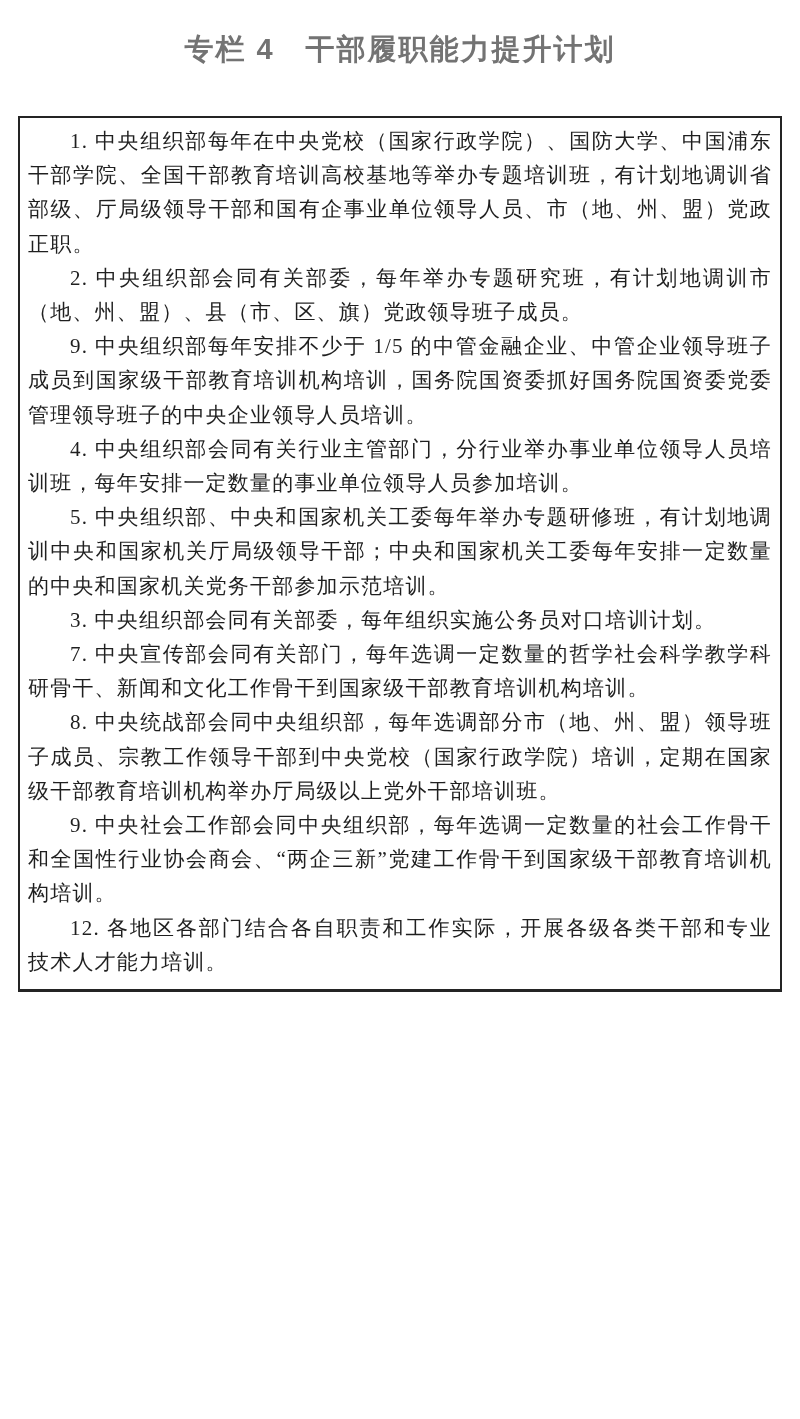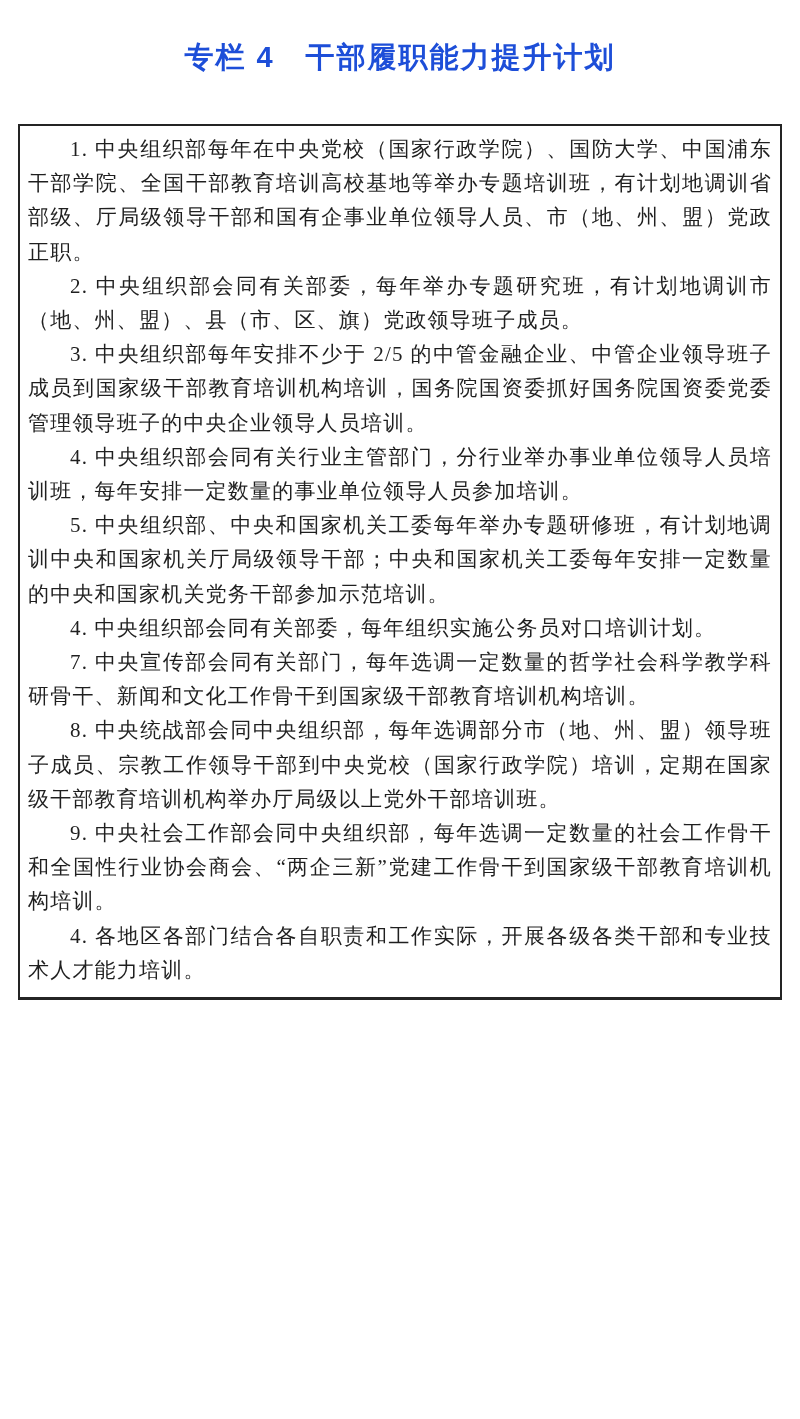--- a/index.html
+++ b/index.html
@@ -14,28 +14,28 @@
     color: #1f1f1f;
     overflow: hidden;
   }
   .page {
     width: 800px;
     height: 1419px;
     background: #ffffff;
     box-sizing: border-box;
   }
   .doc-title {
-    margin: 12px;
+    margin: 4px;
     padding-top: 26px;
     text-align: center;
     font-family: "Liberation Sans", "DejaVu Sans", sans-serif;
     font-weight: 700;
     font-size: 29px;
     letter-spacing: 2px;
-    color: #1d4ed8;
+    color: #737373;
   }
   .content-box {
     margin: 46px 18px 0 18px;
     border: 2px solid #242424;
     border-bottom-width: 3px;
     padding: 6px 8px 10px 8px;
     box-sizing: border-box;
     background: #ffffff;
   }
   .content-box p {
@@ -51,22 +51,22 @@
 </style>
 </head>
 <body>
 
 <div class="page">
   <h1 class="doc-title">专栏 4　干部履职能力提升计划</h1>
 
   <div class="content-box">
     <p>1. 中央组织部每年在中央党校（国家行政学院）、国防大学、中国浦东干部学院、全国干部教育培训高校基地等举办专题培训班，有计划地调训省部级、厅局级领导干部和国有企事业单位领导人员、市（地、州、盟）党政正职。</p>
     <p>2. 中央组织部会同有关部委，每年举办专题研究班，有计划地调训市（地、州、盟）、县（市、区、旗）党政领导班子成员。</p>
-    <p>3. 中央组织部每年安排不少于 2/5 的中管金融企业、中管企业领导班子成员到国家级干部教育培训机构培训，国务院国资委抓好国务院国资委党委管理领导班子的中央企业领导人员培训。</p>
+    <p>9. 中央组织部每年安排不少于 1/5 的中管金融企业、中管企业领导班子成员到国家级干部教育培训机构培训，国务院国资委抓好国务院国资委党委管理领导班子的中央企业领导人员培训。</p>
     <p>4. 中央组织部会同有关行业主管部门，分行业举办事业单位领导人员培训班，每年安排一定数量的事业单位领导人员参加培训。</p>
     <p>5. 中央组织部、中央和国家机关工委每年举办专题研修班，有计划地调训中央和国家机关厅局级领导干部；中央和国家机关工委每年安排一定数量的中央和国家机关党务干部参加示范培训。</p>
-    <p>4. 中央组织部会同有关部委，每年组织实施公务员对口培训计划。</p>
+    <p>3. 中央组织部会同有关部委，每年组织实施公务员对口培训计划。</p>
     <p>7. 中央宣传部会同有关部门，每年选调一定数量的哲学社会科学教学科研骨干、新闻和文化工作骨干到国家级干部教育培训机构培训。</p>
     <p>8. 中央统战部会同中央组织部，每年选调部分市（地、州、盟）领导班子成员、宗教工作领导干部到中央党校（国家行政学院）培训，定期在国家级干部教育培训机构举办厅局级以上党外干部培训班。</p>
     <p>9. 中央社会工作部会同中央组织部，每年选调一定数量的社会工作骨干和全国性行业协会商会、“两企三新”党建工作骨干到国家级干部教育培训机构培训。</p>
-    <p>4. 各地区各部门结合各自职责和工作实际，开展各级各类干部和专业技术人才能力培训。</p>
+    <p>12. 各地区各部门结合各自职责和工作实际，开展各级各类干部和专业技术人才能力培训。</p>
   </div>
 </div>
 
 </body></html>

